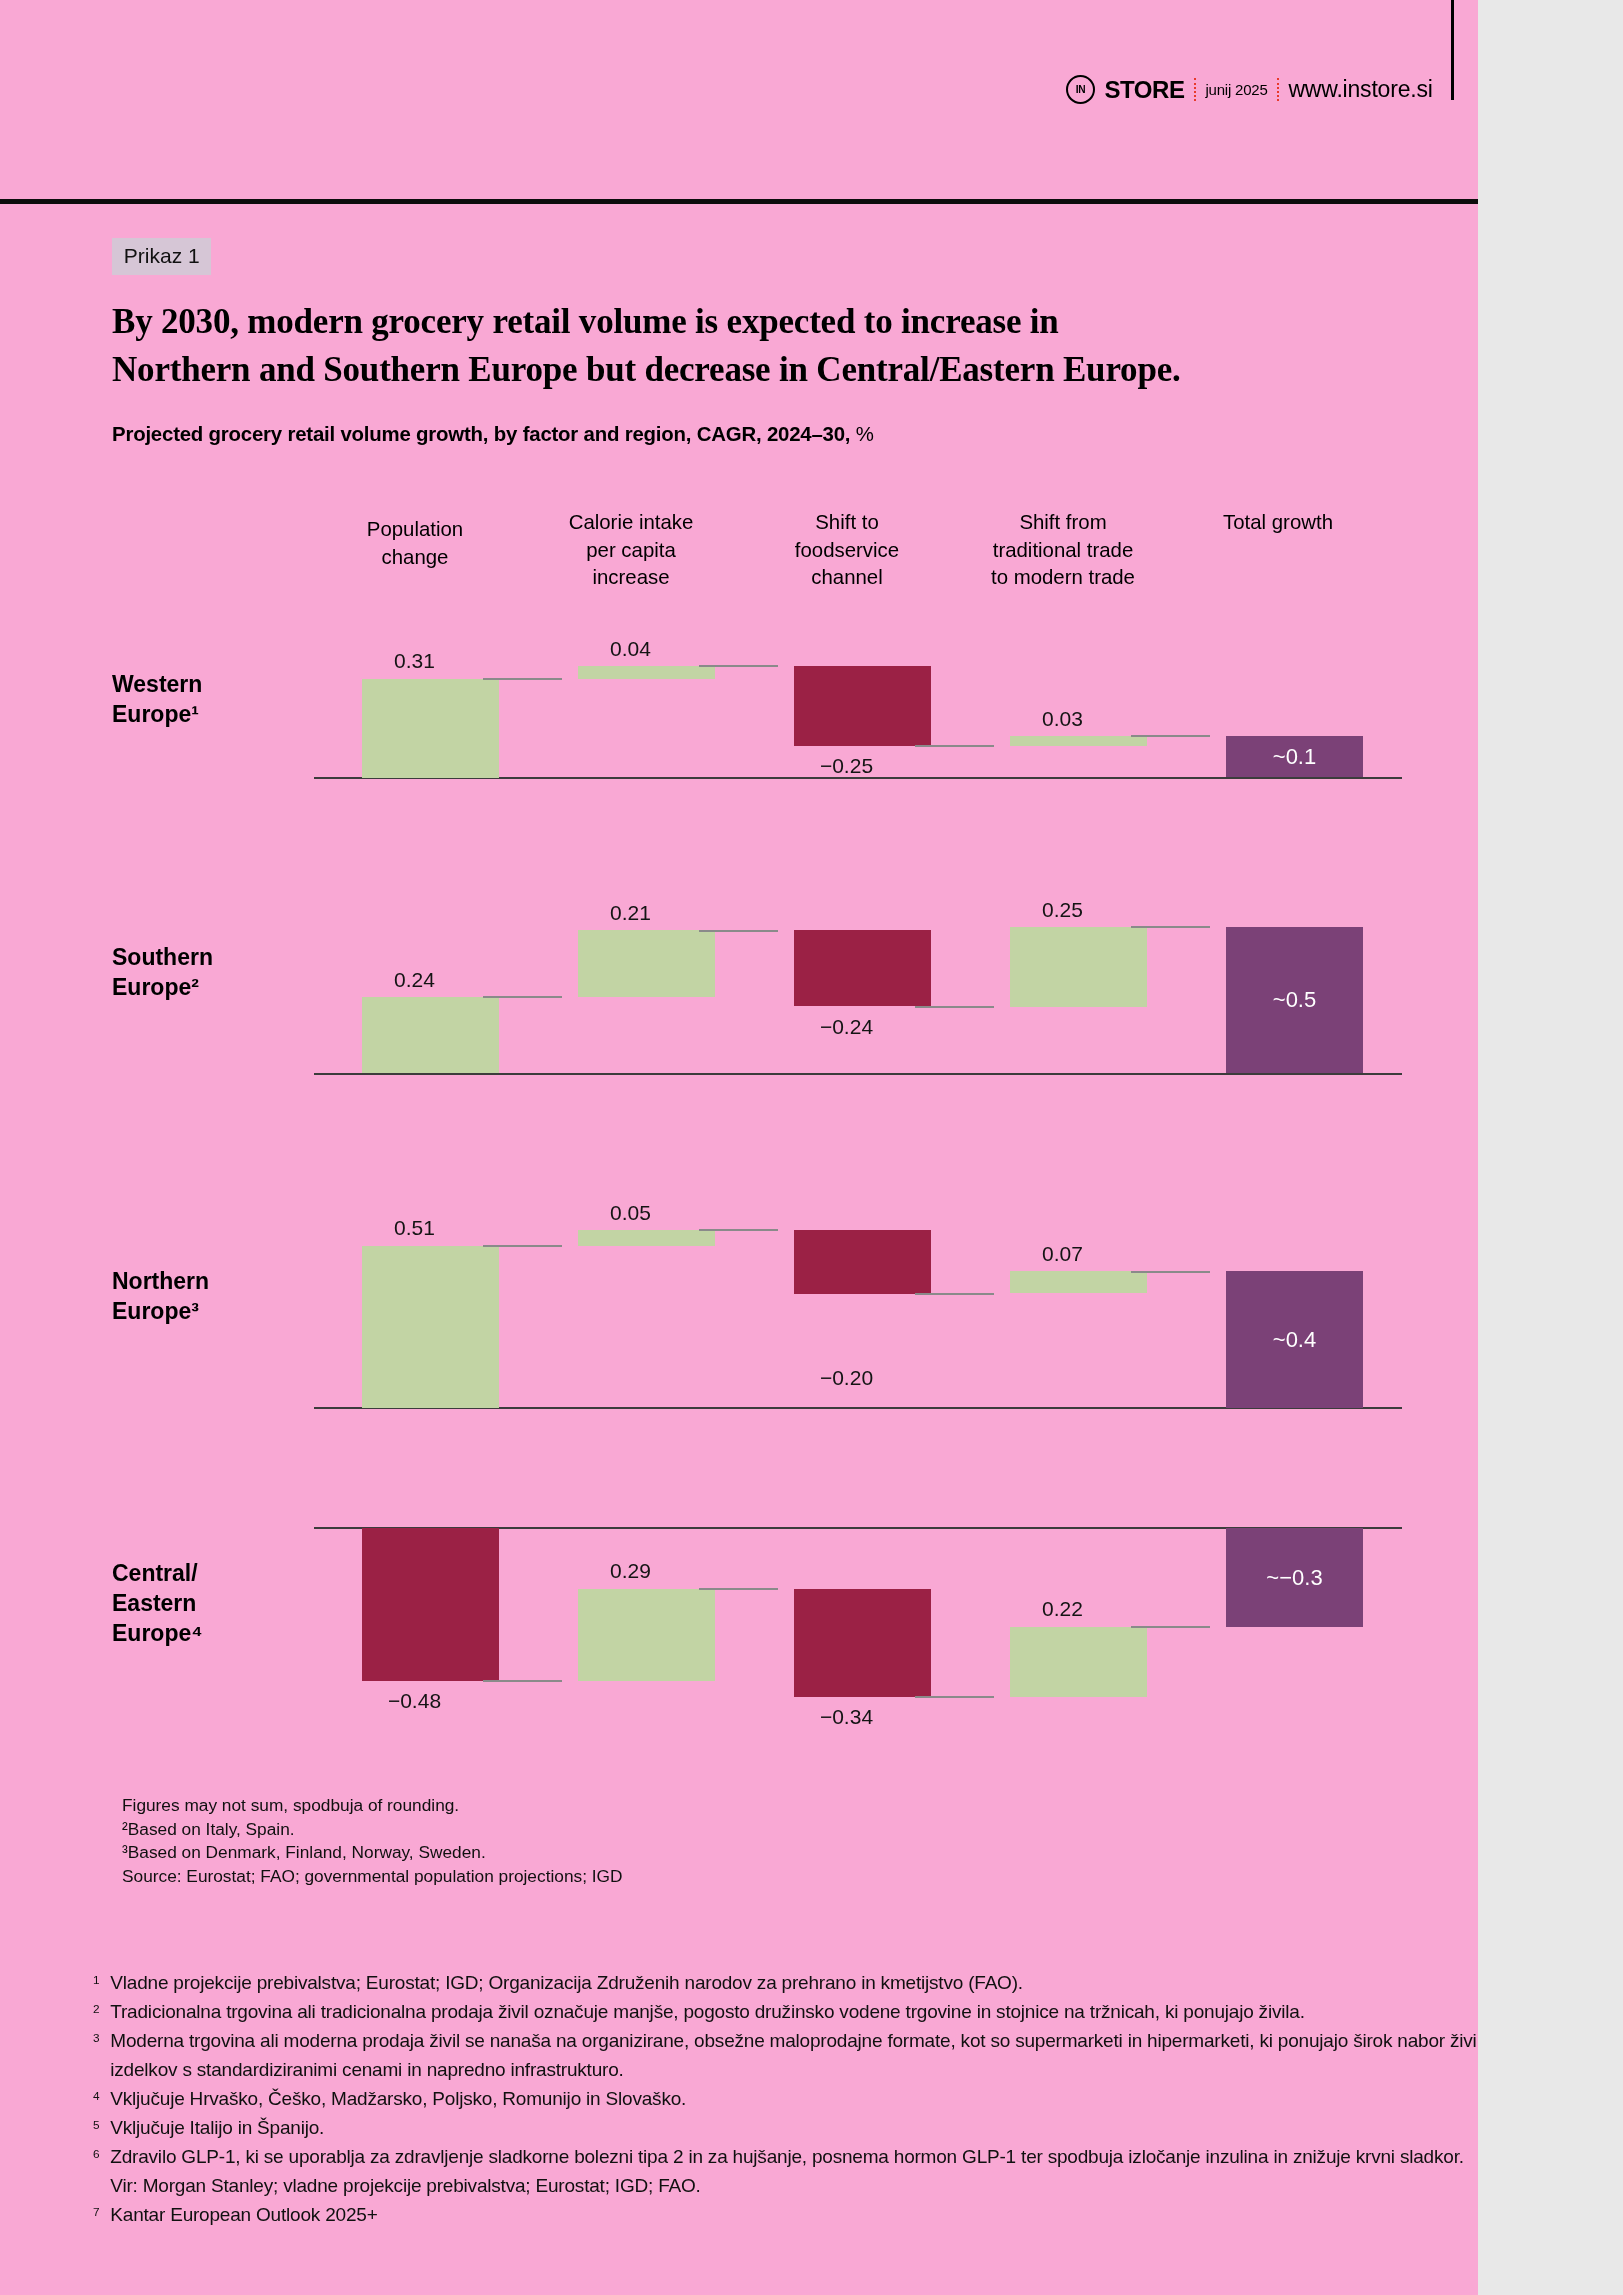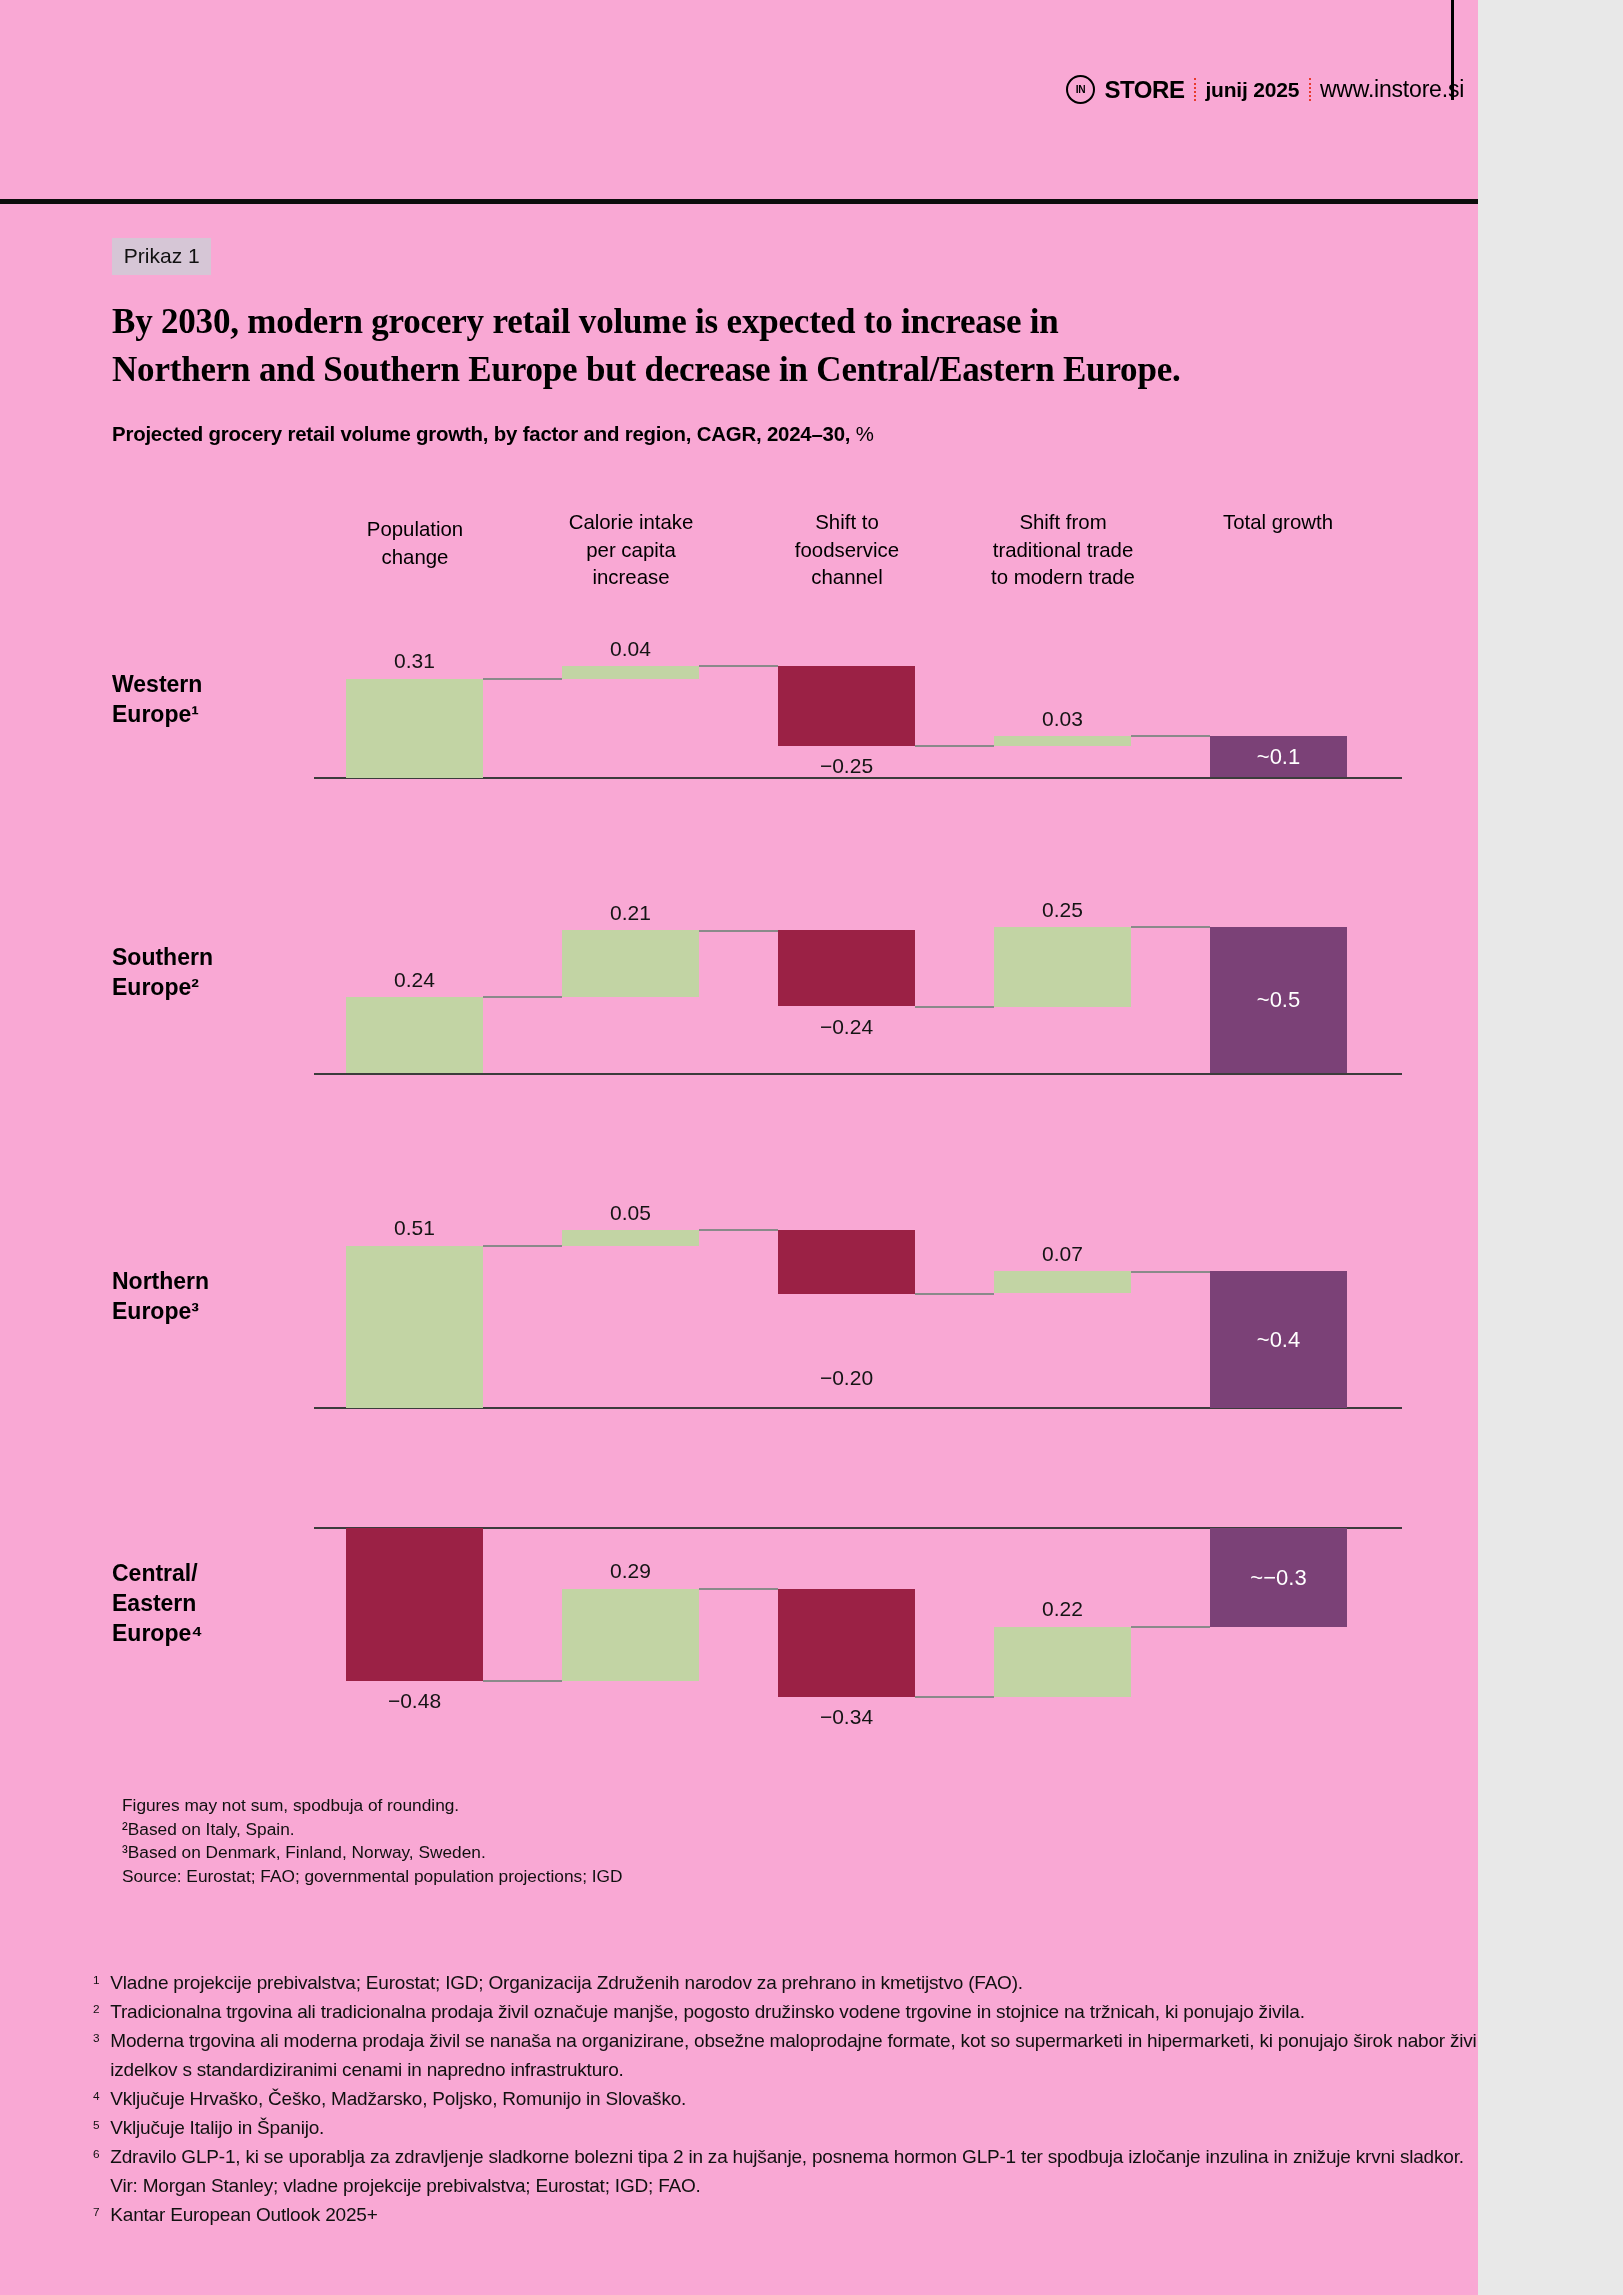--- a/index.html
+++ b/index.html
@@ -16,21 +16,21 @@
     position:absolute;left:1066px;top:72px;height:35px;
     display:flex;align-items:center;gap:9.4px;
   }
   .logo-mark{
     width:25px;height:25px;border:2.4px solid #000;border-radius:50%;
     display:flex;align-items:center;justify-content:center;
     font-weight:900;font-size:10.2px;letter-spacing:-0.4px;flex:0 0 auto;
   }
   .logo-text{font-weight:900;font-size:24px;letter-spacing:-0.4px;}
   .mast-sep{width:0;height:23.6px;border-left:2.4px dotted #e8392b;}
-  .mast-issue{font-weight:700;font-size:21px;letter-spacing:-0.2px;}
+  .mast-issue{font-weight:400;font-size:15px;letter-spacing:-0.2px;}
   .mast-site{font-weight:400;font-size:23px;letter-spacing:-0.2px;}
   .mast-vline{position:absolute;left:1451px;top:0;width:3.1px;height:100px;background:#000;}
   .page-num{position:absolute;left:1491px;top:68px;font-weight:900;font-size:27.5px;}
   .header-rule{position:absolute;left:0;top:199px;width:1522px;height:4.7px;background:#0c0c0c;}
 
   
   .badge{
     position:absolute;left:112px;top:238px;
     background:#d6c6d6;color:#111;
     font-size:21px;padding:5.5px 11.8px 7px 11.8px;
@@ -53,21 +53,21 @@
     text-align:center;font-size:20.4px;line-height:27.5px;
     white-space:pre-line;color:#000;
   }
   .row-label{
     position:absolute;left:112px;width:181px;
     font-weight:700;font-size:23px;line-height:30px;
     white-space:pre-line;
   }
   .axis-line{position:absolute;background:#3c3c3c;height:2.4px;}
   .connector{position:absolute;background:#8a8a8a;height:1.6px;}
-  .bar{position:absolute;display:flex;align-items:center;justify-content:center;}
+  .bar{position:absolute;display:flex;align-items:center;justify-content:center;margin-left:16px;}
   .val-label{
     position:absolute;width:137px;text-align:center;
     font-size:21px;color:#141414;height:27px;line-height:27px;
   }
   .total-label{color:#ffffff;font-size:22px;}
 
   
   .fig-notes{
     position:absolute;left:122px;top:1794px;width:1178px;
     font-size:17.3px;line-height:23.6px;color:#101010;

